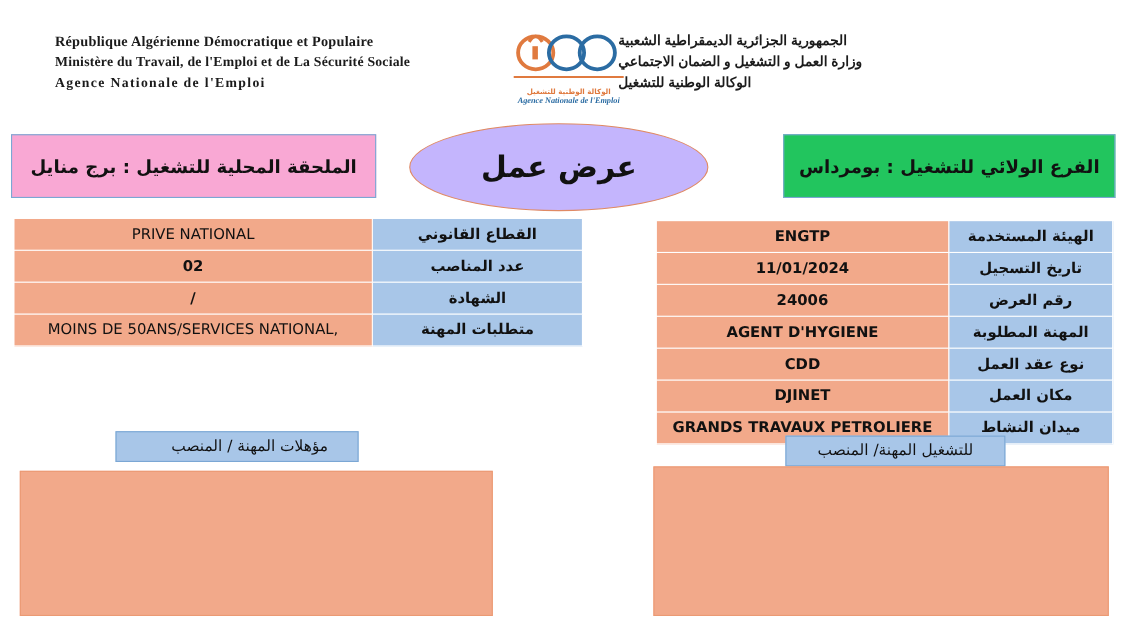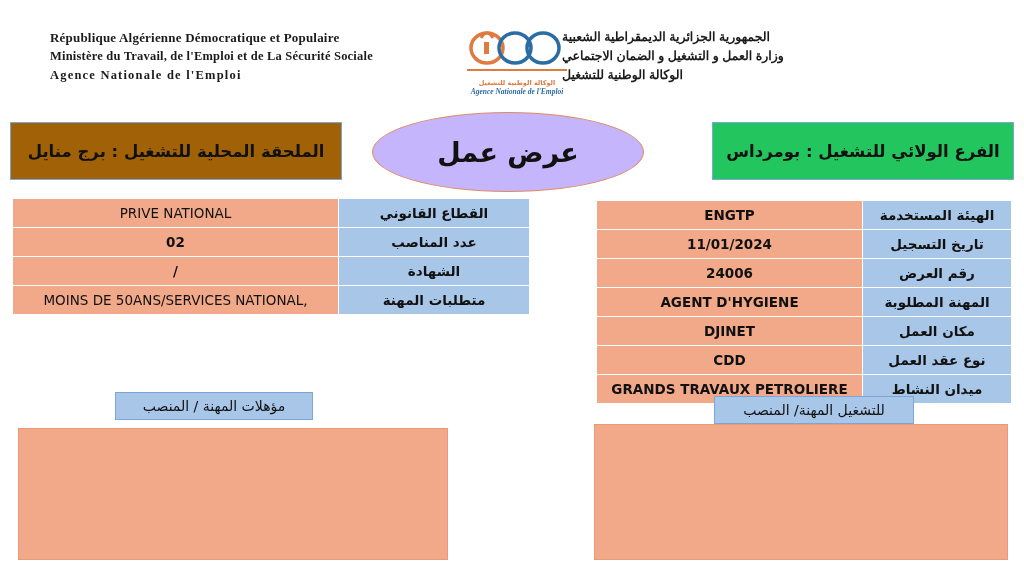--- a/index.html
+++ b/index.html
@@ -84,21 +84,21 @@
     font-family: "Liberation Serif", serif;
   }
 
   
   .band-left {
     position: absolute;
     left: 10px;
     top: 122px;
     width: 330px;
     height: 56px;
-    background: #a16207;
+    background: #f9a8d4;
     border: 1px solid #7ba7d4;
     display: flex;
     align-items: center;
     justify-content: center;
     direction: rtl;
     font-weight: bold;
     font-size: 16.5px;
     color: #111;
     font-family: "DejaVu Sans", sans-serif;
   }
@@ -189,21 +189,21 @@
     direction: rtl;
     font-size: 14px;
     color: #111;
     font-family: "DejaVu Sans", sans-serif;
   }
   .box {
     position: absolute;
     background: #f2a98a;
     border: 1px solid #eb9a74;
   }
-  .tag-left  { left: 115px; top: 392px; width: 196px; }
+  .tag-left  { left: 105px; top: 392px; width: 196px; padding-left: 23px; }
   .box-left  { left: 18px;  top: 428px; width: 428px; height: 130px; }
   .tag-right { left: 714px; top: 396px; width: 198px; }
   .box-right { left: 594px; top: 424px; width: 412px; height: 134px; }
 </style>
 </head>
 <body>
 
 <div class="page">
 
   <div class="header">
@@ -270,26 +270,26 @@
       </tr>
       <tr>
         <td class="val">24006</td>
         <td class="lbl">رقم العرض</td>
       </tr>
       <tr>
         <td class="val">AGENT D'HYGIENE</td>
         <td class="lbl">المهنة المطلوبة</td>
       </tr>
       <tr>
+        <td class="val">CDD</td>
+        <td class="lbl">نوع عقد العمل</td>
+      </tr>
+      <tr>
         <td class="val">DJINET</td>
         <td class="lbl">مكان العمل</td>
-      </tr>
-      <tr>
-        <td class="val">CDD</td>
-        <td class="lbl">نوع عقد العمل</td>
       </tr>
       <tr class="wide">
         <td class="val">GRANDS TRAVAUX PETROLIERE</td>
         <td class="lbl">ميدان النشاط</td>
       </tr>
     </tbody>
   </table>
 
   <div class="tag tag-left">مؤهلات المهنة / المنصب</div>
   <div class="box box-left"></div>

